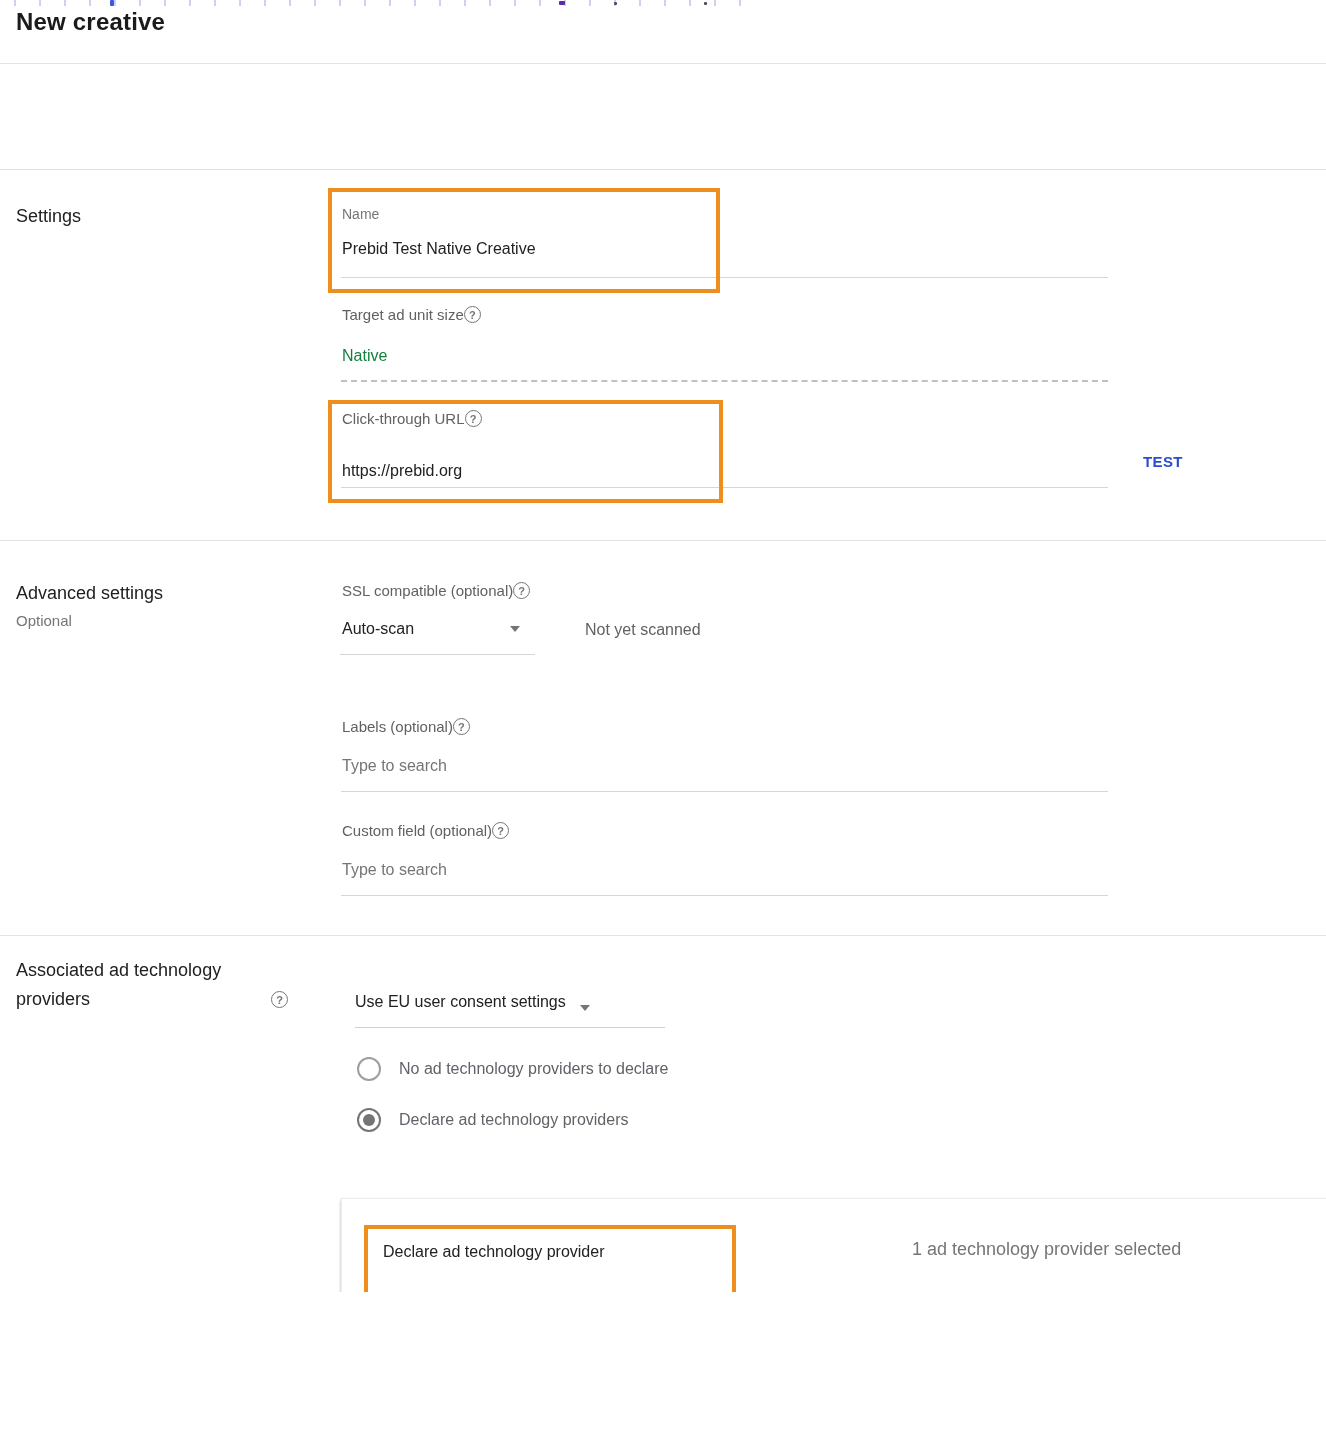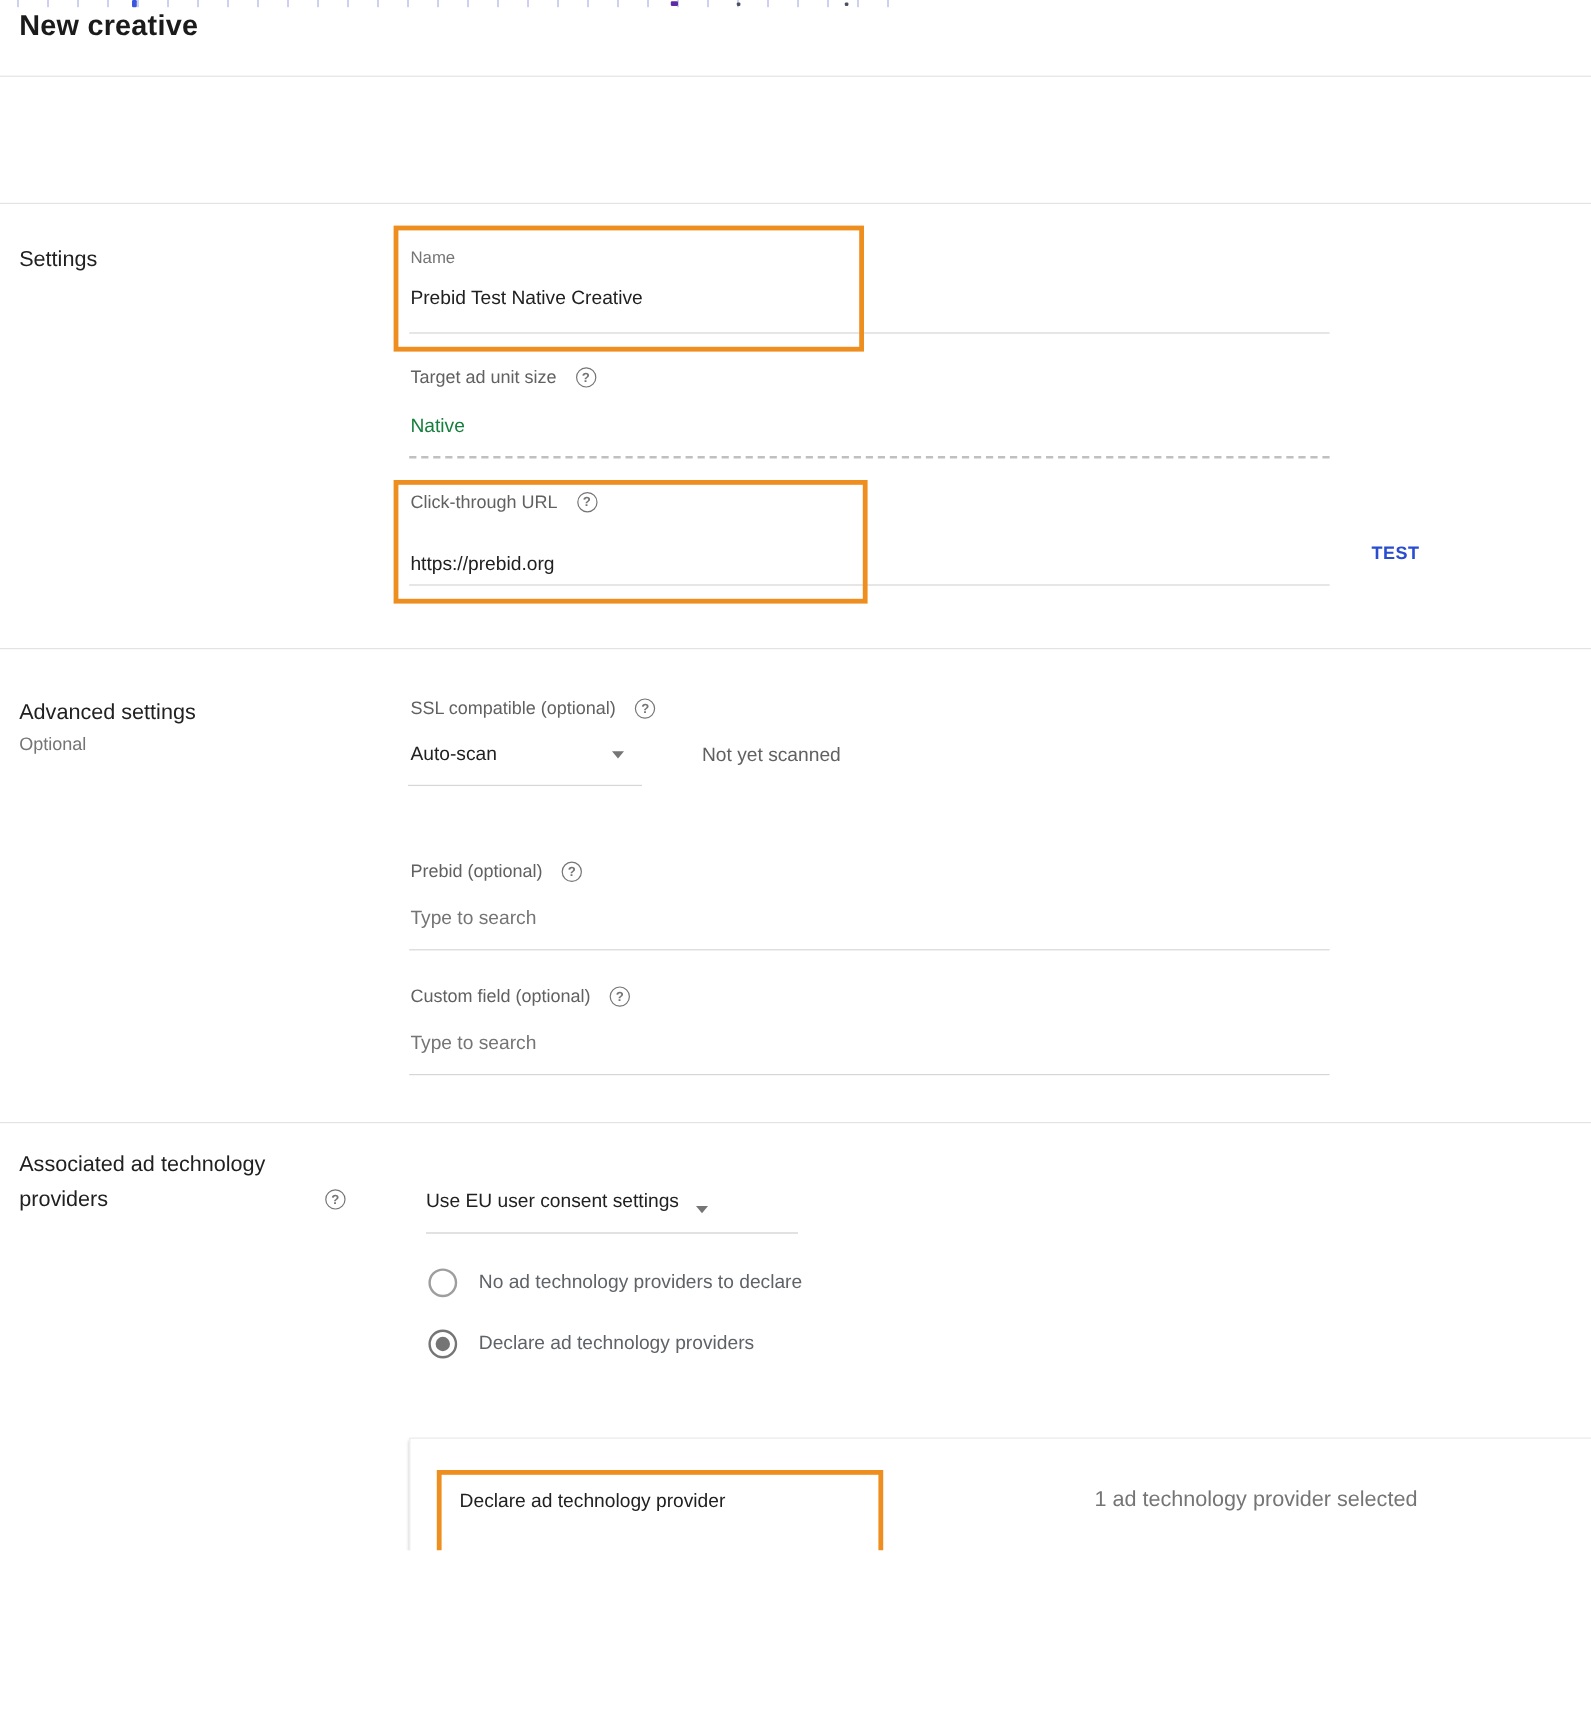--- a/index.html
+++ b/index.html
@@ -19,21 +19,21 @@
   .page-title { font-size:24px; font-weight:bold; color:#1b1b1b; letter-spacing:.2px; }
 
   .type-row { font-size:17px; display:flex; align-items:center; gap:6px; }
   .type-label { font-weight:bold; color:#212121; }
   .type-value { color:#5f6368; }
   .pencil { margin-left:12px; cursor:pointer; display:inline-flex; }
 
   .section-heading { font-size:18px; color:#212121; }
   .section-sub { font-size:15px; color:#757575; }
 
-  .field-label { font-size:15px; color:#616161; display:flex; align-items:center; gap:16px; }
+  .field-label { font-size:15px; color:#616161; display:flex; align-items:center; gap:0; }
   .small-label { font-size:14px; color:#757575; }
   .field-value { font-size:16px; color:#212121; }
   .placeholder { font-size:16px; color:#15803d; }
   .placeholder-mid { font-size:16px; color:#757575; }
   .underline { position:absolute; height:1px; background:#d6d6d6; }
   .dashed-underline { position:absolute; height:0; border-top:2px dashed #c0c0c0; }
 
   .help-icon { display:inline-flex; align-items:center; justify-content:center;
     width:17px; height:17px; border:1.5px solid #757575; border-radius:50%;
     font-size:11px; color:#757575; font-weight:bold; cursor:pointer; flex:0 0 auto; }
@@ -116,21 +116,21 @@
     <span class="help-icon">?</span>
   </div>
   <div class="abs dropdown" style="left:342px;top:620px;width:178px;justify-content:space-between;">
     <span>Auto-scan</span>
     <span class="dd-arrow"></span>
   </div>
   <div class="underline" style="left:340px;top:654px;width:195px;"></div>
   <div class="abs field-value" style="left:585px;top:621px;color:#616161;">Not yet scanned</div>
 
   <div class="abs field-label" style="left:342px;top:718px;">
-    <span>Prebid (optional)</span>
+    <span>Labels (optional)</span>
     <span class="help-icon">?</span>
   </div>
   <div class="abs placeholder-mid" style="left:342px;top:757px;">Type to search</div>
   <div class="underline" style="left:341px;top:791px;width:767px;"></div>
 
   <div class="abs field-label" style="left:342px;top:822px;">
     <span>Custom field (optional)</span>
     <span class="help-icon">?</span>
   </div>
   <div class="abs placeholder-mid" style="left:342px;top:861px;">Type to search</div>

